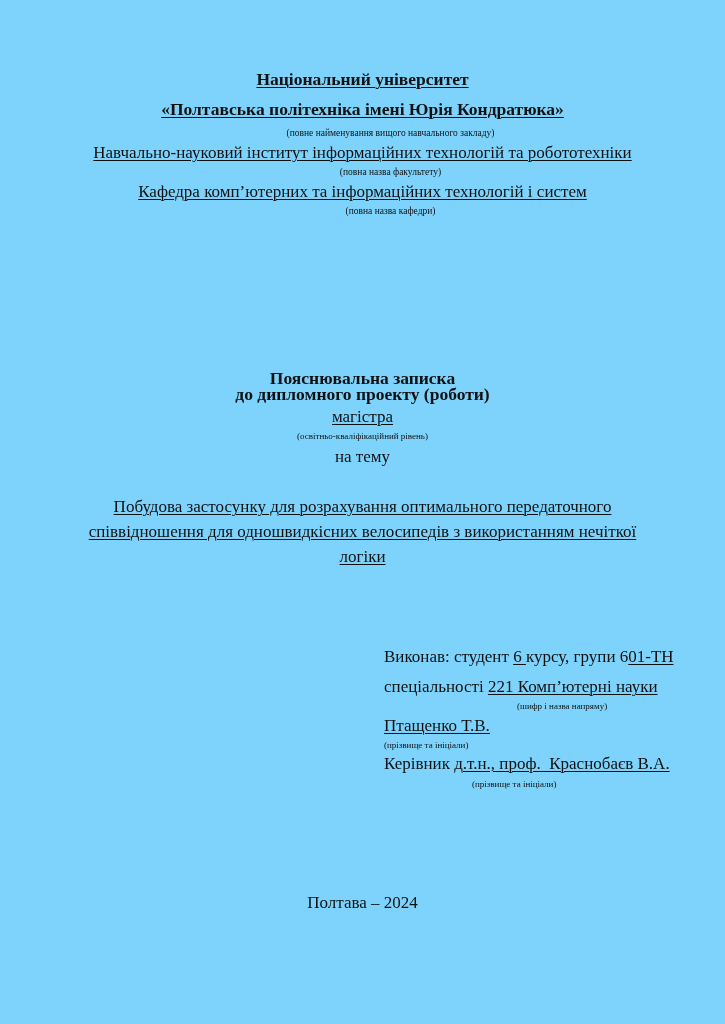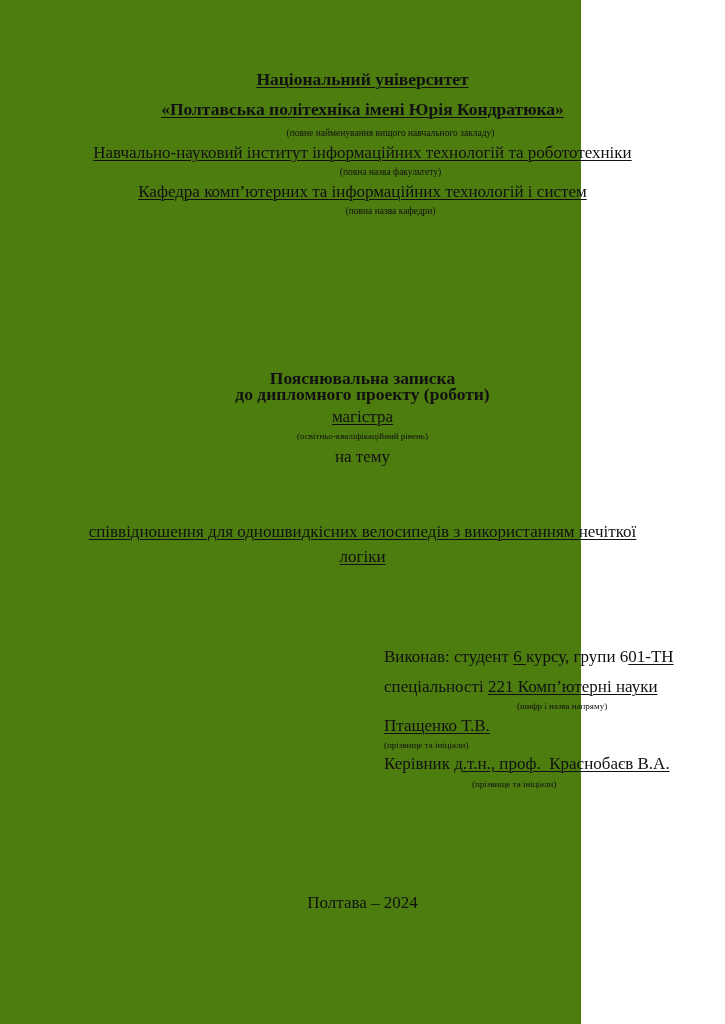--- a/index.html
+++ b/index.html
@@ -11,23 +11,23 @@
     width: 725px;
     height: 1024px;
     position: relative;
     overflow: hidden;
     font-family: "Liberation Serif", "DejaVu Serif", serif;
     color: #111111;
   }
   .page {
     position: absolute;
     left: 0; top: 0;
-    width: 581px;
+    width: 725px;
     height: 1024px;
-    background: #4d7c0f;
+    background: #7dd3fc;
   }
   .line {
     position: absolute;
     left: 0;
     width: 725px;
     text-align: center;
     white-space: nowrap;
   }
   .u { text-decoration: underline; text-underline-offset: 2px; text-decoration-thickness: 1px; }
   .b { font-weight: bold; }
@@ -72,20 +72,23 @@
   <div class="line small" style="top:206px;">(повна назва кафедри)</div>
 
   <div class="line big b" style="top:368px;">Пояснювальна записка</div>
   <div class="line big b" style="top:384px;">до дипломного проекту (роботи)</div>
   <div class="line main" style="top:407px;">
     <span class="u">магістра</span>
   </div>
   <div class="line tiny" style="top:431px;">(освітньо-кваліфікаційний рівень)</div>
   <div class="line main" style="top:447px;">на тему</div>
 
+  <div class="line main" style="top:497px;">
+    <span class="u">Побудова застосунку для розрахування оптимального передаточного</span>
+  </div>
   <div class="line main" style="top:522px;">
     <span class="u">співвідношення для одношвидкісних велосипедів з використанням нечіткої</span>
   </div>
   <div class="line main" style="top:547px;">
     <span class="u">логіки</span>
   </div>
 
   <div class="right-block" style="top:647px;">
     <span>Виконав: студент </span><span class="u">6 </span><span>курсу, групи 6</span><span class="u">01-ТН</span>
   </div>

